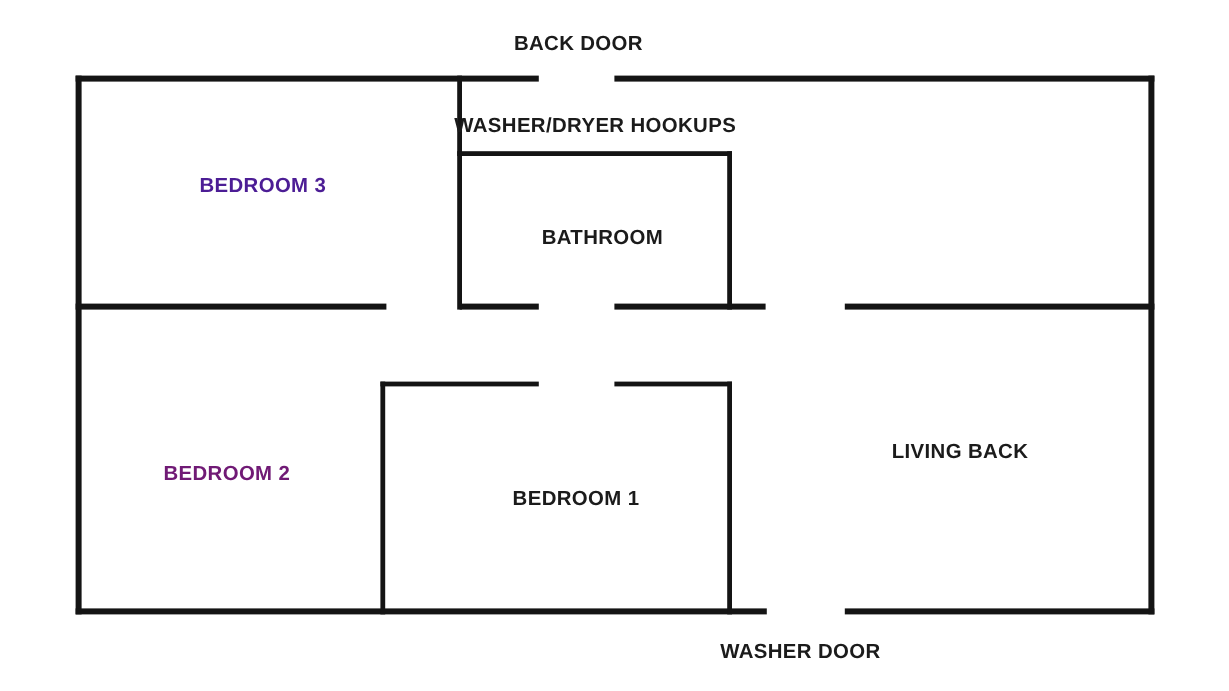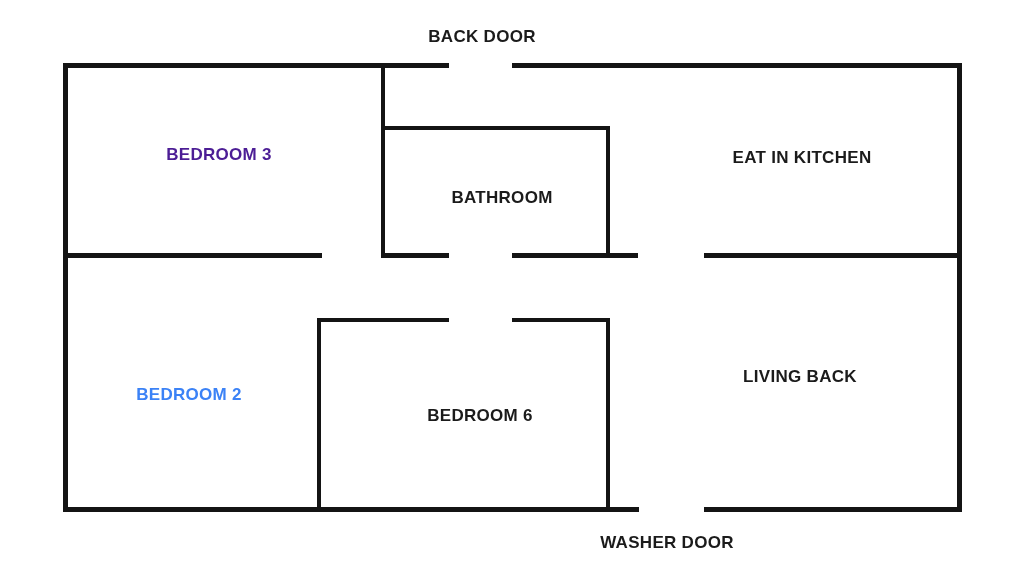--- a/index.html
+++ b/index.html
@@ -53,21 +53,21 @@
       <div class="wall" style="left: 381px; top: 63px; width: 4px; height: 195px; background: rgb(20, 20, 20);"></div>
       <div class="wall" style="left: 381px; top: 126px; width: 229px; height: 4px; background: rgb(20, 20, 20);"></div>
       <div class="wall" style="left: 606px; top: 126px; width: 4px; height: 132px; background: rgb(20, 20, 20);"></div>
       <div class="wall" style="left: 317px; top: 318px; width: 4px; height: 194px; background: rgb(20, 20, 20);"></div>
       <div class="wall" style="left: 317px; top: 318px; width: 132px; height: 4px; background: rgb(20, 20, 20);"></div>
       <div class="wall" style="left: 512px; top: 318px; width: 98px; height: 4px; background: rgb(20, 20, 20);"></div>
       <div class="wall" style="left: 606px; top: 318px; width: 4px; height: 194px; background: rgb(20, 20, 20);"></div>
     </div>
   <div class="layer" id="labels-layer">
       <div class="room-label" style="left: 482px; top: 37px; color: rgb(27, 27, 27);">BACK DOOR</div>
+      <div class="room-label" style="left: 496px; top: 105px; color: rgb(27, 27, 27);">WASHER/DRYER HOOKUPS</div>
       <div class="room-label" style="left: 219px; top: 155px; color: #4c1d95;">BEDROOM 3</div>
-      <div class="room-label" style="left: 802px; top: 158px; color: rgb(27, 27, 27);">EAT IN KITCHEN</div>
       <div class="room-label" style="left: 490px; top: 198px; color: rgb(27, 27, 27); margin-left: 12px;">BATHROOM</div>
       <div class="room-label" style="left: 800px; top: 377px; color: rgb(27, 27, 27);">LIVING BACK</div>
-      <div class="room-label" style="left: 189px; top: 395px; color: #3b82f6;">BEDROOM 2</div>
-      <div class="room-label" style="left: 480px; top: 416px; color: rgb(27, 27, 27);">BEDROOM 6</div>
+      <div class="room-label" style="left: 189px; top: 395px; color: #701a75;">BEDROOM 2</div>
+      <div class="room-label" style="left: 480px; top: 416px; color: rgb(27, 27, 27);">BEDROOM 1</div>
       <div class="room-label" style="left: 667px; top: 543px; color: rgb(27, 27, 27);">WASHER DOOR</div>
     </div>
 </div>
 
 </body></html>

